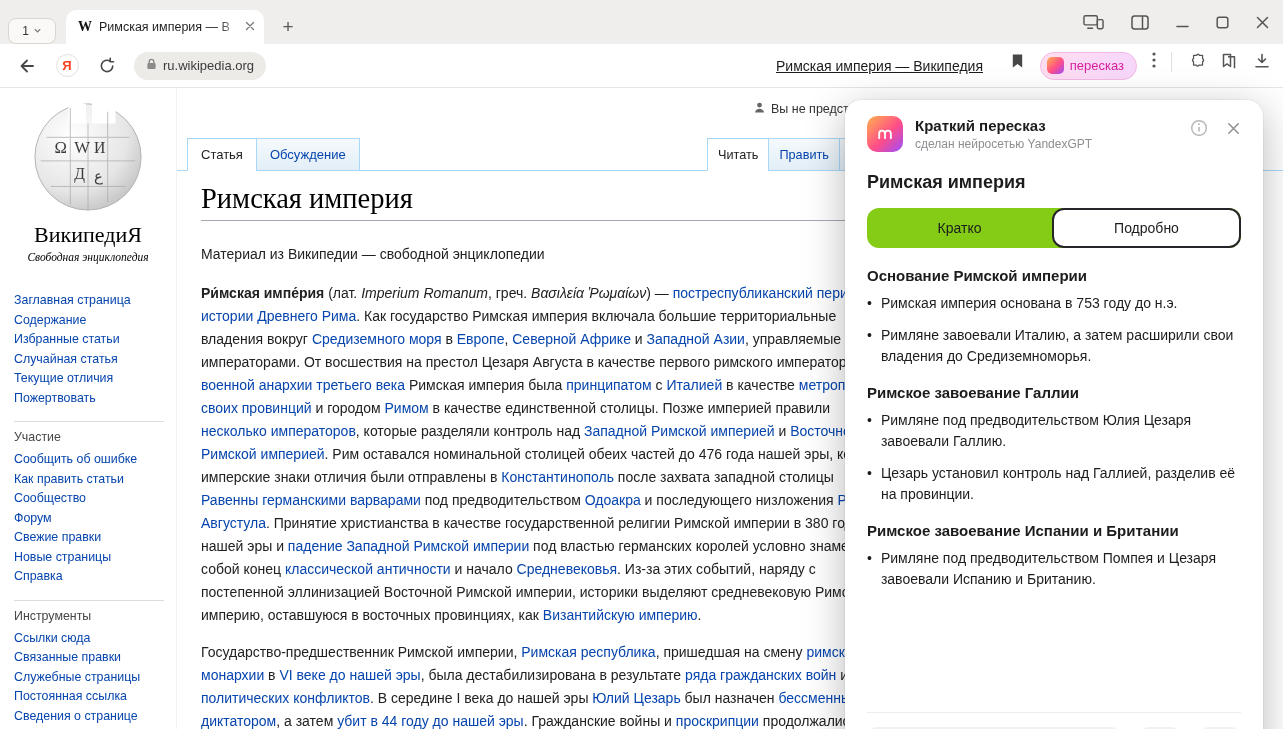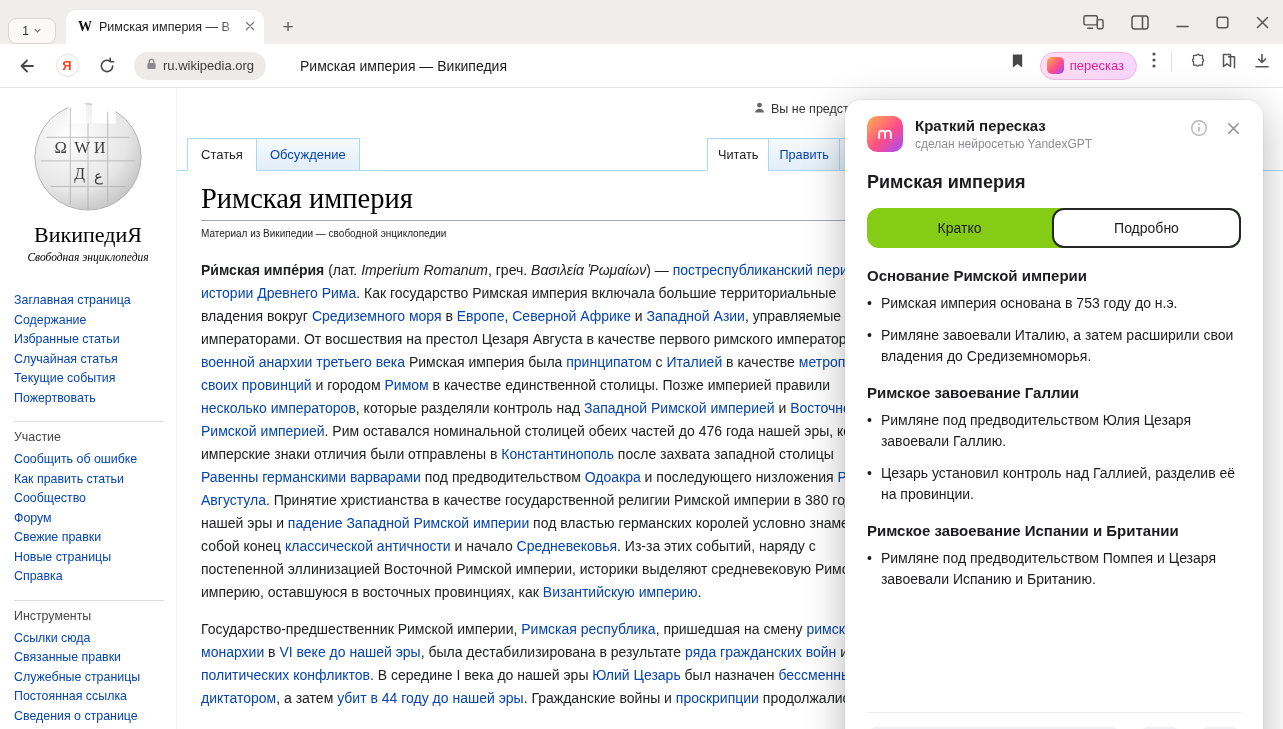--- a/index.html
+++ b/index.html
@@ -22,21 +22,21 @@
   .sicon { display:flex; align-items:center; justify-content:center; }
 
   .toolbar { position:absolute; top:44px; left:0; right:0; height:44px; background:#fff;
     border-bottom:1px solid #e7e5e2; display:flex; align-items:center; }
   .tb-btn { margin-left:14px; display:flex; align-items:center; justify-content:center; width:26px; height:26px; }
   .ya-badge { width:23px; height:23px; border-radius:50%; background:#fff; border:1px solid #e3e1de; color:#fc3f1d;
     font-weight:bold; font-size:13px; display:flex; align-items:center; justify-content:center; }
   .url-pill { margin-left:14px; height:28px; background:#edebe8; border-radius:14px; display:flex;
     align-items:center; gap:6px; padding:0 12px; }
   .url-text { font-size:13px; color:#3c3c3c; }
-  .page-title-center { position:absolute; left:300px; right:300px; text-align:left; font-size:14px; color:#1c1c1c; pointer-events:none; }
+  .page-title-center { position:absolute; left:300px; right:300px; text-align:right; font-size:14px; color:#1c1c1c; pointer-events:none;text-decoration:underline; }
   .tb-right { position:absolute; right:12px; display:flex; align-items:flex-start; gap:15px; }
   .pereskaz-chip { height:28px; border-radius:14px; background:linear-gradient(90deg,#ffddf0,#f6d7fb);
     border:1px solid #f3b7e3; display:flex; align-items:center; gap:6px; padding:0 12px 0 6px;
     color:#d6219c; font-size:13px; font-weight:500; }
   .grad-ic { width:17px; height:17px; border-radius:5px; background:linear-gradient(135deg,#ffb24d,#ff4d88 55%,#9b4dff); }
   .tb-divider { width:1px; height:20px; background:#e3e1de; }
 
   
   .page { position:absolute; top:88px; left:0; right:0; bottom:0; background:#fff; overflow:hidden; }
   .sidebar { position:absolute; left:0; top:0; width:176px; bottom:0; }
@@ -55,21 +55,21 @@
   .wtabs-left { position:absolute; left:10px; bottom:-1px; display:flex; }
   .wtabs-right { position:absolute; left:530px; bottom:-1px; display:flex; }
   .wtab { height:33px; display:flex; align-items:center; padding:0 13px; font-size:13px; color:#0645ad;
     background:linear-gradient(#f6fafd,#e2eef7); border:1px solid #a7d7f9; margin-right:-1px; white-space:nowrap; cursor:default; }
   .wtabs-right .wtab { padding:0 10px; font-size:12.7px;text-align:center; }
   .wtab.active { background:#fff; color:#222; border-bottom-color:#fff; }
 
   .article { position:absolute; left:24px; top:95px; width:692px; }
   .wh1 { font-family:"Liberation Serif", serif; font-size:28.5px; font-weight:400; color:#000;
     padding-bottom:5px; border-bottom:1px solid #a2a9b1; }
-  .wsub { font-size:10px; color:#222; margin:7px 0 20px; }
+  .wsub { font-size:14px; color:#222; margin:25px 0 20px; }
   .apara { font-size:14px; line-height:23px; margin-bottom:14px; }
   .wlink { color:#0645ad; text-decoration:none; }
   .abold { font-weight:bold; }
   .aitalic { font-style:italic; }
 
   
   .infobox { position:absolute; left:884px; top:560px; width:378px; height:200px; background:#f8f9fa;
     border:1px solid #a2a9b1; z-index:5; padding:3px; }
   .infobox-map { height:147px;
     background:
@@ -233,21 +233,21 @@
         </g>
       </svg></span>
       <div class="wordmark">ВикипедиЯ</div>
       <div class="tagline">Свободная энциклопедия</div>
     </div>
     <div class="side-nav">
         <a class="side-link" href="#">Заглавная страница</a>
         <a class="side-link" href="#">Содержание</a>
         <a class="side-link" href="#">Избранные статьи</a>
         <a class="side-link" href="#">Случайная статья</a>
-        <a class="side-link" href="#">Текущие события</a>
+        <a class="side-link" href="#">Текущие отличия</a>
         <a class="side-link" href="#">Пожертвовать</a>
       </div>
     <div class="side-nav" style="margin-top:0">
         <div class="side-sec">
           <div class="side-head">Участие</div>
           <a class="side-link" href="#">Сообщить об ошибке</a>
           <a class="side-link" href="#">Как править статьи</a>
           <a class="side-link" href="#">Сообщество</a>
           <a class="side-link" href="#">Форум</a>
           <a class="side-link" href="#">Свежие правки</a>

